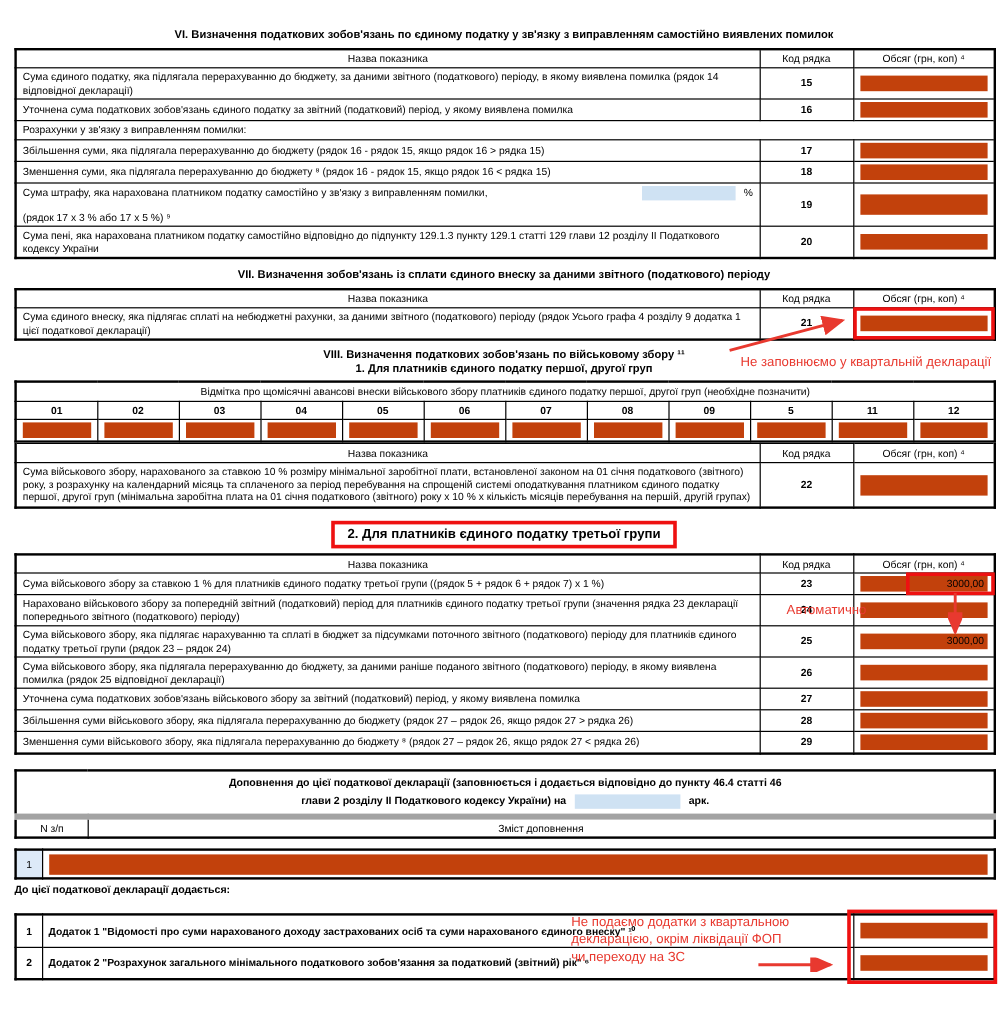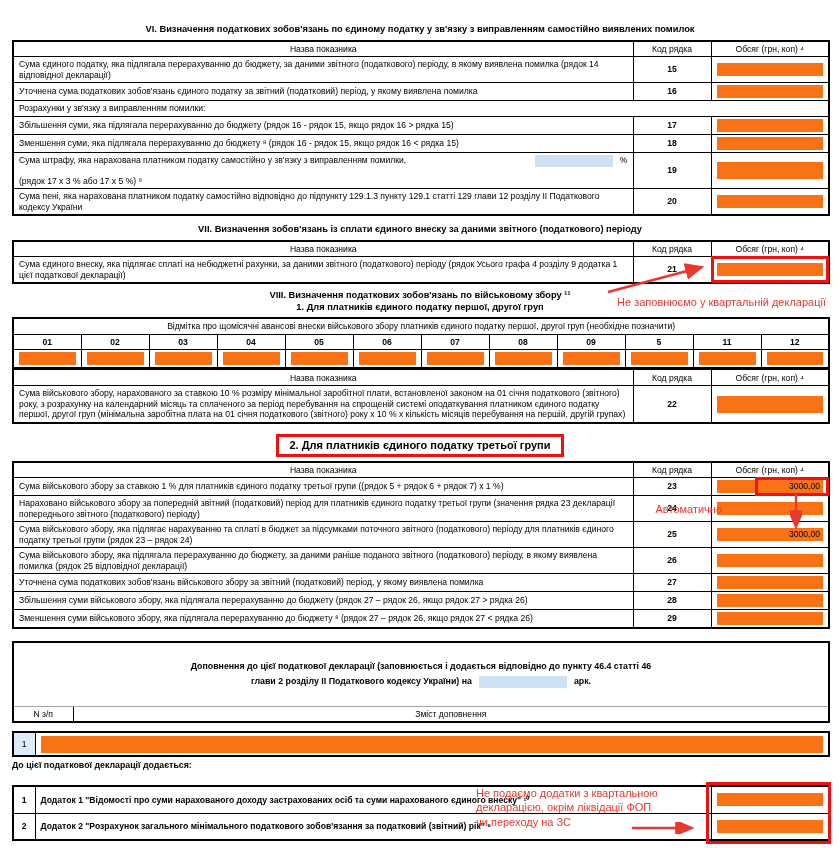--- a/index.html
+++ b/index.html
@@ -19,21 +19,21 @@
   }
   table.f td {
     border:1px solid #000; font-size:8.6px; line-height:1.22;
     padding:2px 5px; vertical-align:middle; color:#000;
   }
   td.hd   { text-align:center; height:16px; padding:1px 2px; }
   td.code { text-align:center; font-weight:bold; }
   td.val  { padding:3px 2px; position:relative; }
   td.subhdr { text-align:left; font-weight:normal; height:15px; }
 
-  .fill { background:#f97316; height:13px; }
+  .fill { background:#c2410c; height:13px; }
   .fill.num { font-size:8.6px; line-height:13px; text-align:right; padding-right:3px; }
   .fill.tall { height:17px; }
   .inline-fill { display:inline-block; width:78px; height:12px; background:#cfe2f3; vertical-align:middle; margin:0 7px; }
 
   .row19line { display:flex; }
   .row19line .pct-field { margin-left:auto; }
   .row19sub { margin-top:9px; }
 
   
   table.m td { height:15px; }
@@ -367,21 +367,21 @@
 
   <div class="gap12"></div>
 
   <table class="f">
     <colgroup>
         <col style="width:60px">
         <col style="width:756px">
       </colgroup>
     <tbody>
         <tr>
-      <td colspan="2" style="border-bottom:1px solid #a3a3a3; padding:18px 6px;">
+      <td colspan="2" style="border-bottom:5px solid #a3a3a3; padding:4px 6px;">
         <div class="dop-line">Доповнення до цієї податкової декларації (заповнюється і додається відповідно до пункту 46.4 статті 46</div>
         <div class="dop-line">
           <span>глави 2 розділу II Податкового кодексу України) на</span><span class="inline-fill" style="width:88px"></span><span>арк.</span>
         </div>
       </td>
     </tr>
     <tr>
       <td class="hd">N з/п</td>
       <td class="hd">Зміст доповнення</td>
     </tr>

